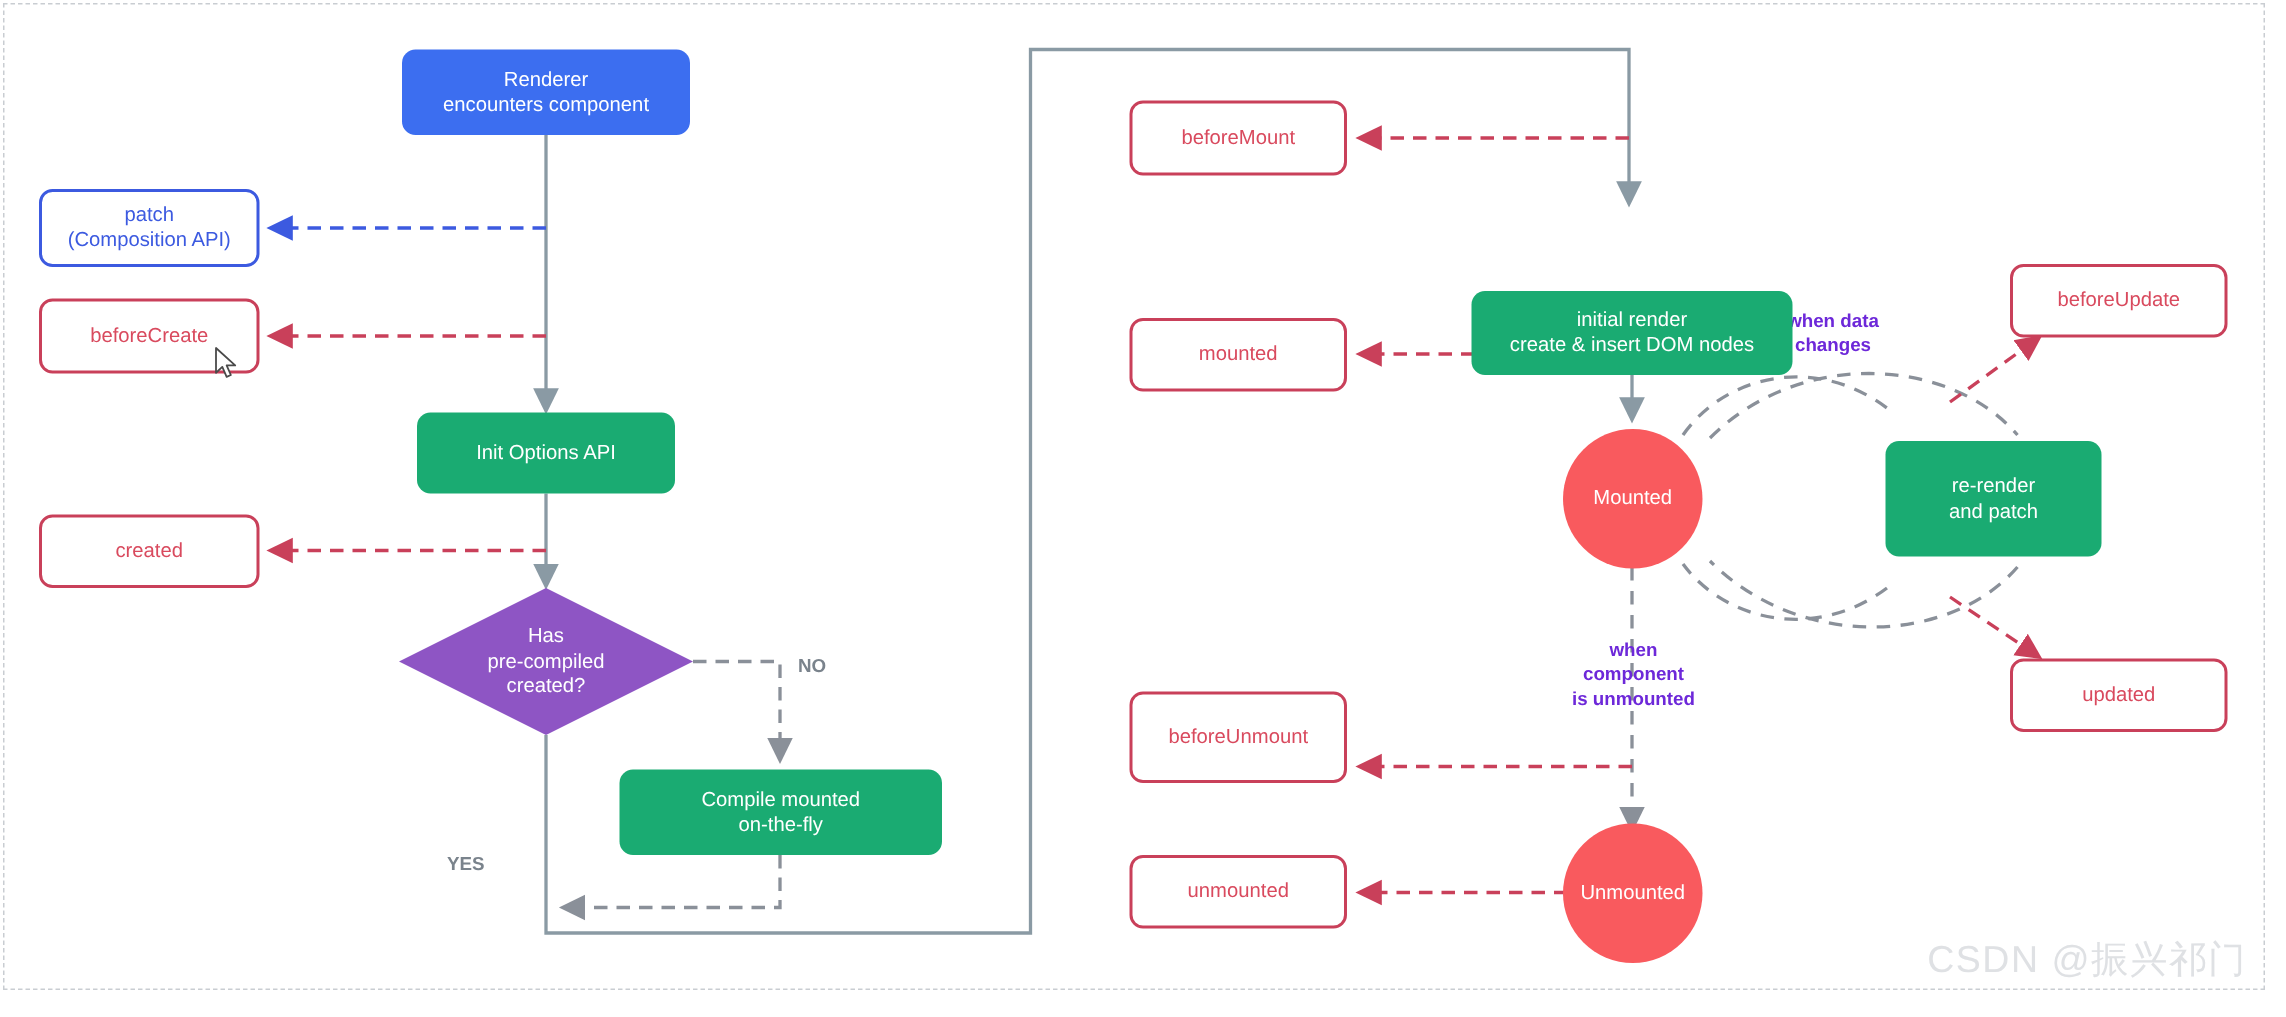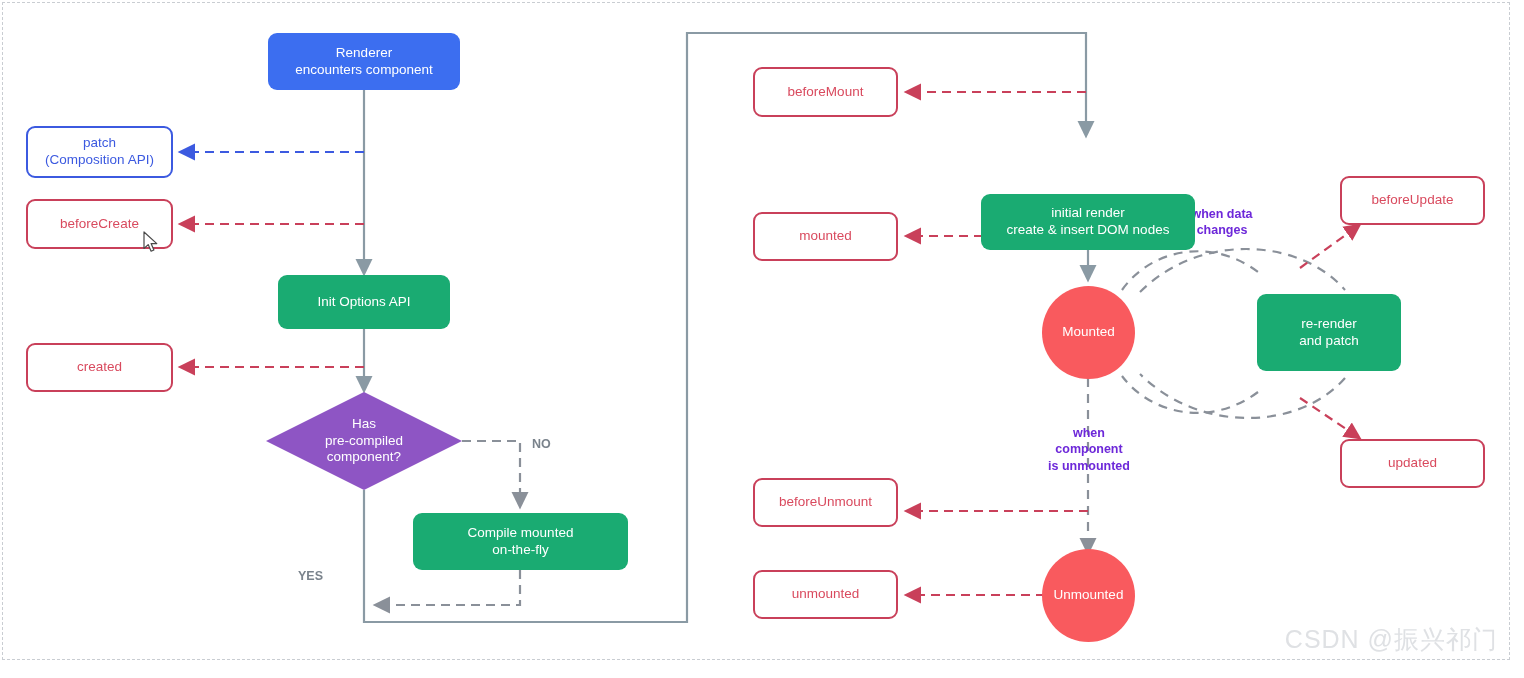--- a/index.html
+++ b/index.html
@@ -216,21 +216,21 @@
   </div>
 
   <div class="node hook" style="left:26px; top:343px; width:147px; height:49px;">
     <span>created</span>
   </div>
 
   <div class="node diamond" style="left:266px; top:392px; width:196px; height:98px;">
     <div class="diamond-shape"></div>
     <span class="diamond-label">Has
 pre-compiled
-component?</span>
+created?</span>
   </div>
 
   <div class="node green" style="left:413px; top:513px; width:215px; height:57px;">
     <span>Compile mounted
 on-the-fly</span>
   </div>
 
   <div class="node hook" style="left:753px; top:67px; width:145px; height:50px;">
     <span>beforeMount</span>
   </div>
@@ -254,21 +254,21 @@
 
   <div class="node green" style="left:1257px; top:294px; width:144px; height:77px;">
     <span>re-render
 and patch</span>
   </div>
 
   <div class="node hook" style="left:1340px; top:439px; width:145px; height:49px;">
     <span>updated</span>
   </div>
 
-  <div class="node hook" style="left:753px; top:478px; width:145px; height:49px;justify-content:center;">
+  <div class="node hook" style="left:753px; top:461px; width:145px; height:61px;justify-content:center;">
     <span>beforeUnmount</span>
   </div>
 
   <div class="node hook" style="left:753px; top:570px; width:145px; height:49px;">
     <span>unmounted</span>
   </div>
 
   <div class="node circle" style="left:1042px; top:549px; width:93px; height:93px;">
     <span>Unmounted</span>
   </div>

